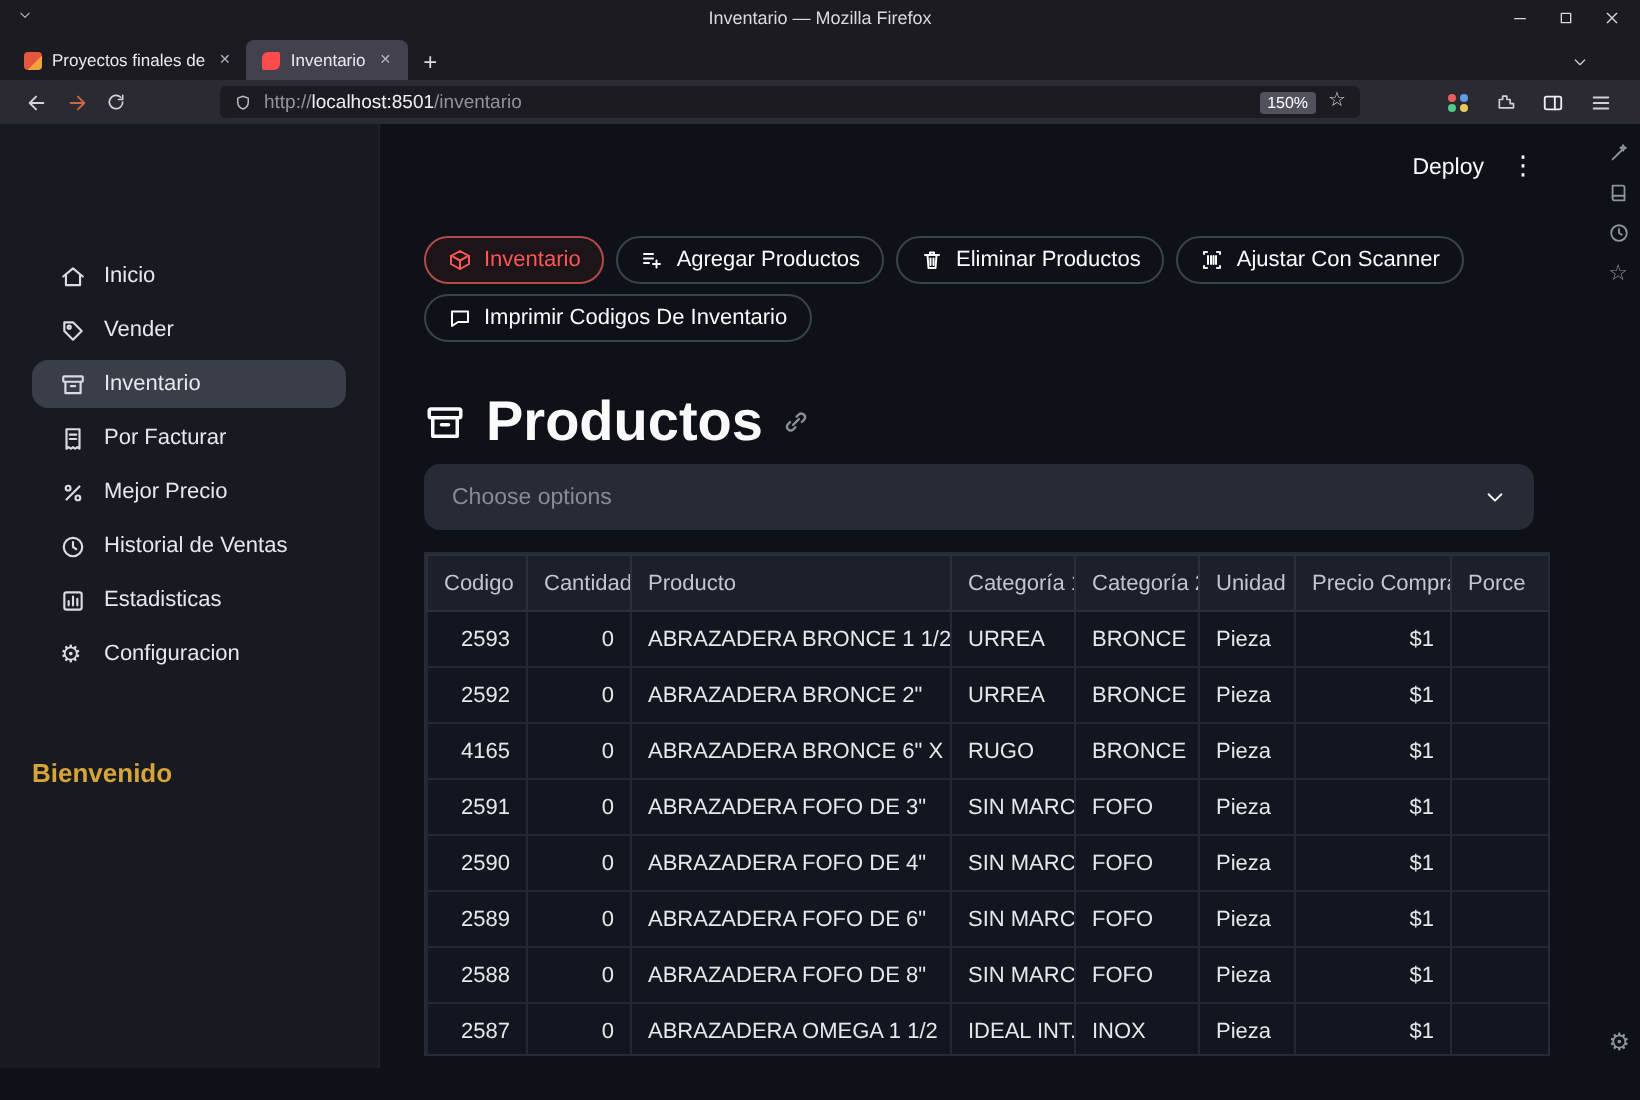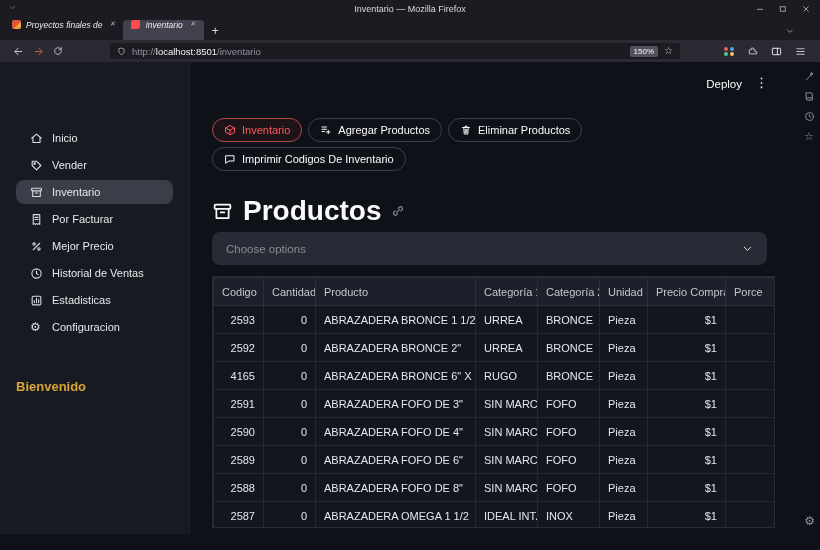--- a/index.html
+++ b/index.html
@@ -10,22 +10,22 @@
 
   .window{position:relative;width:820px;height:534px;background:#c4b5fd;border-radius:15px;}
 
   
   .titlebar{height:17px;background:#1c1b22;position:relative;display:flex;align-items:center;justify-content:center;}
   .titlebar .title{font-size:9px;color:#d9d9e0;}
   .tb-chevron{position:absolute;left:9px;top:4px;color:#aeaeb8;}
   .win-controls{position:absolute;right:10px;top:0;height:17px;display:flex;align-items:center;gap:15px;color:#d9d9e0;}
 
   .tabbar{height:23px;background:#1c1b22;display:flex;align-items:flex-end;padding:0 4px;position:relative;}
-  .tab{height:20px;display:flex;align-items:flex-start;gap:5px;padding:0 8px;border-radius:4px 4px 0 0;
-    font-size:8.5px;color:#eceaf0;max-width:132px;font-style:italic;}
+  .tab{height:20px;display:flex;align-items:center;gap:5px;padding:0 8px;border-radius:4px 4px 0 0;
+    font-size:8.5px;color:#eceaf0;max-width:132px;}
   .tab.active{background:#42414d;}
   .favicon{width:9px;height:9px;border-radius:2px;flex:0 0 auto;}
   .fav1{background:linear-gradient(135deg,#e4573d 60%,#f2a33c 60%);}
   .fav2{background:#ff4b4b;border-radius:3px 1px 3px 1px;}
   .tab-label{overflow:hidden;white-space:nowrap;text-overflow:clip;}
   .tab-close{color:#b6b6c0;font-size:7px;margin-left:2px;}
   .newtab{color:#d9d9e0;font-size:12px;margin:0 0 3px 8px;line-height:1;}
   .tabs-list-btn{position:absolute;right:26px;bottom:5px;color:#c9c9d2;}
 
   .toolbar{height:22px;background:#2b2a33;display:flex;align-items:center;padding:0 8px;gap:0;}
@@ -291,20 +291,27 @@
               <path d="M16.5 12.5v7M13 16h7"></path>
             </svg>
           <span>Agregar Productos</span>
         </button>
         <button class="pill">
           <svg class="ic" width="12" height="12" viewBox="0 0 24 24" stroke-width="1.9">
               <path d="M5 7h14M10 7V4.5h4V7M7.5 7l1 13h7l1-13"></path>
               <path d="M10.5 10.5V17M13.5 10.5V17"></path>
             </svg>
           <span>Eliminar Productos</span>
+        </button>
+        <button class="pill">
+          <svg class="ic" width="12" height="12" viewBox="0 0 24 24" stroke-width="1.9">
+              <path d="M4 6V4h3M17 4h3v2M4 18v2h3M17 20h3v-2"></path>
+              <path d="M8 8v8M11 8v8M13.5 8v8M16 8v8"></path>
+            </svg>
+          <span>Ajustar Con Scanner</span>
         </button>
         <button class="pill">
           <svg class="ic" width="12" height="12" viewBox="0 0 24 24" stroke-width="1.9">
               <path d="M4 5.5h16V16H10l-6 4z"></path>
             </svg>
           <span>Imprimir Codigos De Inventario</span>
         </button>
       </div>
 
       <div class="page-title-row">

